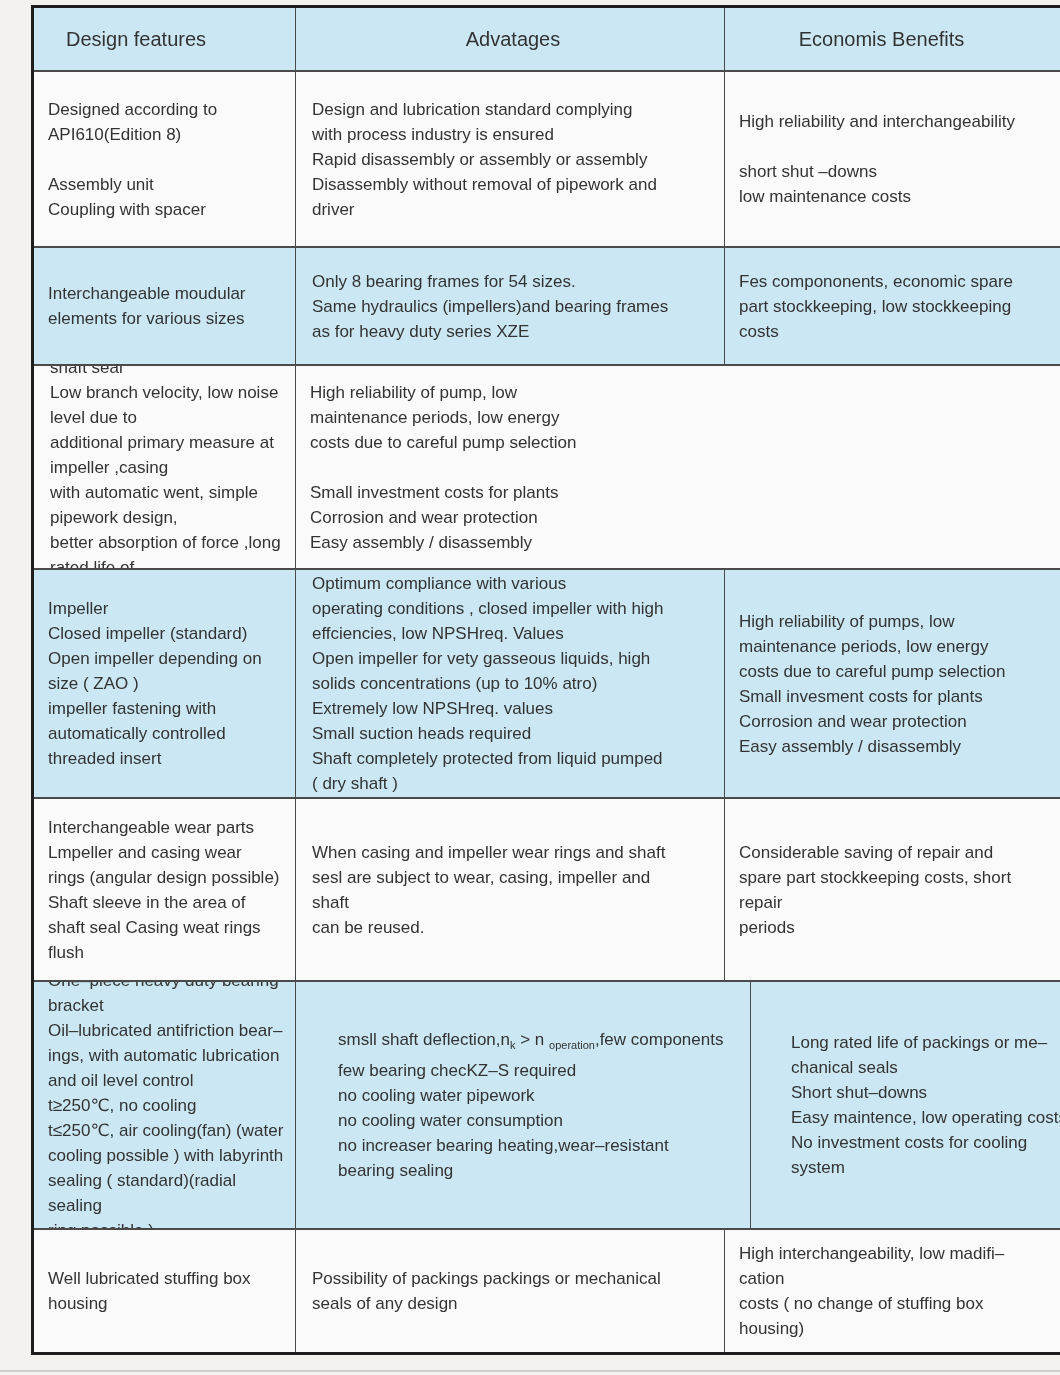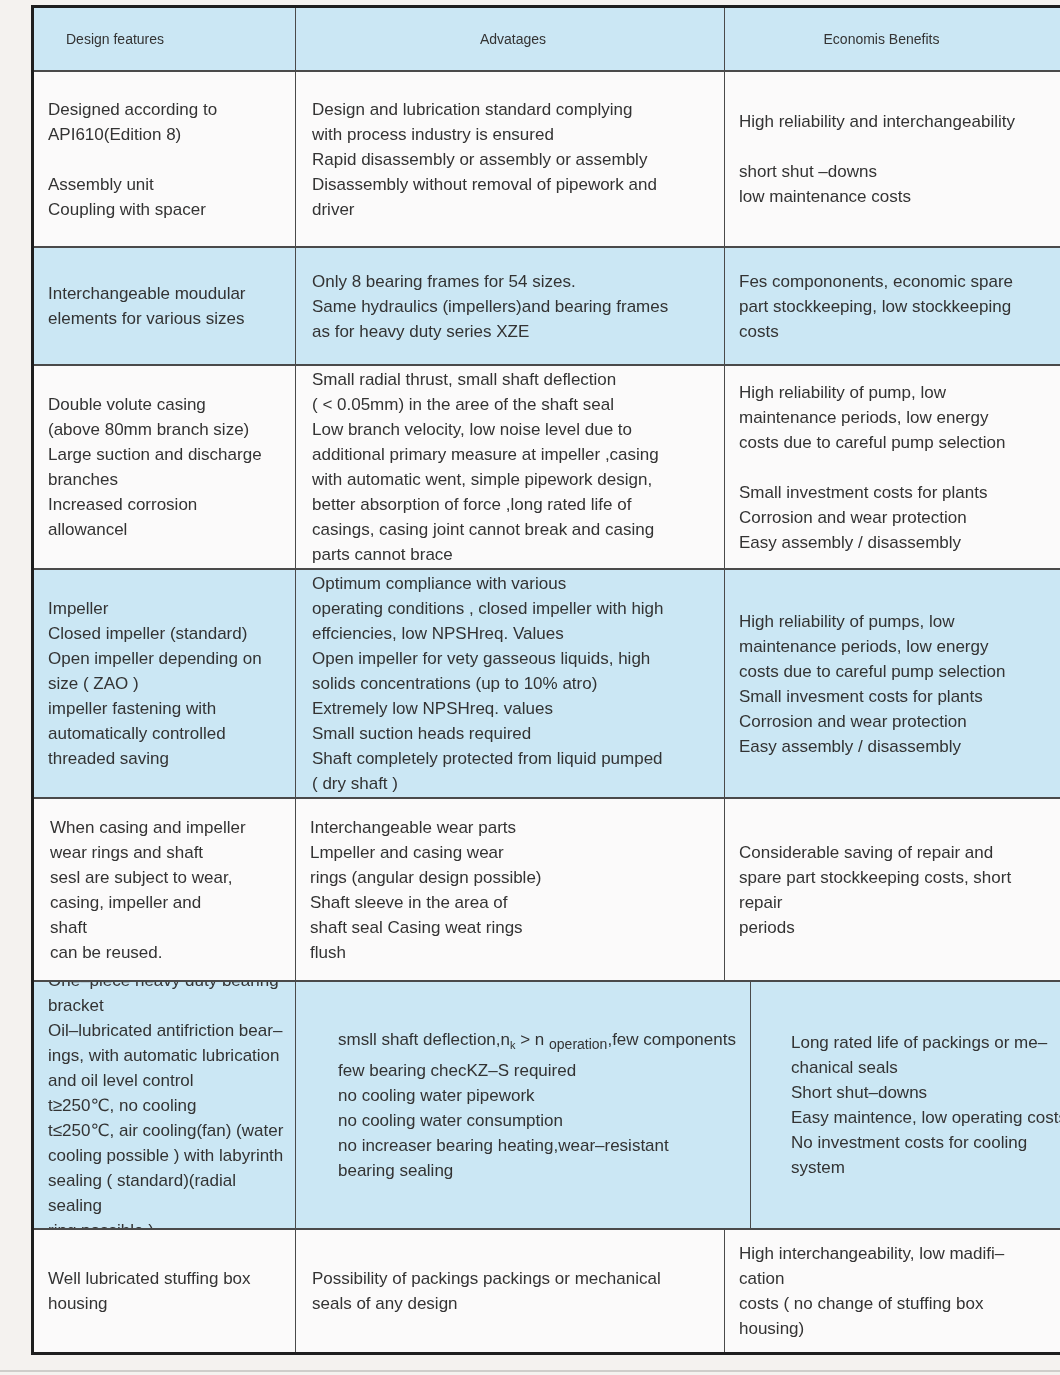--- a/index.html
+++ b/index.html
@@ -45,33 +45,33 @@
   .cell .txt{
     white-space:pre-line;
     font-size:17px;
     line-height:25px;
   }
   .adv-cell{padding-left:16px;}
   .ben-cell{padding-left:14px;}
   
   .row.header{height:64px;}
   .row.header .cell{align-items:center;}
-  .row.header .txt{font-size:14px;line-height:22px;}
+  .row.header .txt{font-size:20px;line-height:22px;}
   .hdr-c2,.hdr-c3{justify-content:center;text-align:right;}
   .hdr-c1{padding-left:32px;}
   
   .r1{height:176px;}
   .r2{height:118px;}
   .r3{height:204px;}
   .r4{height:229px;}
   .r5{height:183px;}
   .r6{height:248px;gap:26px;}
   .r7{height:122px;}
   sub.s1{font-size:11px;}
-  sub.s2{font-size:14px;}
+  sub.s2{font-size:11px;}
   .subline{font-size:17px;line-height:25px;}
   .bottom-shade{
     position:absolute;
     left:0;top:1370px;
     width:1060px;height:2px;
     background:var(--shade);
   }
 </style>
 </head>
 <body>
@@ -124,28 +124,20 @@
 as for heavy duty series XZE</div>
     </div>
     <div class="cell ben-cell">
       <div class="txt">Fes compononents, economic spare
 part stockkeeping, low stockkeeping
 costs</div>
     </div>
   </div>
 
   <div class="row white r3">
-    <div class="cell">
-      <div class="txt">Double volute casing
-(above 80mm branch size)
-Large suction and discharge
-branches
-Increased corrosion
-allowancel</div>
-    </div>
     <div class="cell adv-cell">
       <div class="txt">Small radial thrust, small shaft deflection
 ( &lt; 0.05mm) in the aree of the shaft seal
 Low branch velocity, low noise level due to
 additional primary measure at impeller ,casing
 with automatic went, simple pipework design,
 better absorption of force ,long rated life of
 casings, casing joint cannot break and casing
 parts cannot brace</div>
     </div>
@@ -161,21 +153,21 @@
   </div>
 
   <div class="row blue r4">
     <div class="cell">
       <div class="txt">Impeller
 Closed  impeller (standard)
 Open impeller depending on
 size ( ZAO )
 impeller fastening with
 automatically controlled
-threaded saving</div>
+threaded insert</div>
     </div>
     <div class="cell adv-cell">
       <div class="txt">Optimum compliance with various
 operating conditions , closed impeller with high
 effciencies, low NPSHreq. Values
 Open impeller for vety gasseous liquids, high
 solids concentrations (up to 10% atro)
 Extremely low NPSHreq. values
 Small suction heads required
 Shaft completely protected from liquid pumped
@@ -185,33 +177,33 @@
       <div class="txt">High reliability of pumps, low
 maintenance periods, low energy
 costs due to careful pump selection
 Small invesment costs for plants
 Corrosion and wear protection
 Easy assembly / disassembly</div>
     </div>
   </div>
 
   <div class="row white r5">
-    <div class="cell adv-cell">
-      <div class="txt">When casing and impeller wear rings and shaft
-sesl are subject to wear, casing, impeller and
-shaft
-can be reused.</div>
-    </div>
     <div class="cell">
       <div class="txt">Interchangeable wear parts
 Lmpeller and casing wear
 rings (angular design possible)
 Shaft sleeve in the area of
 shaft seal Casing weat rings
 flush</div>
+    </div>
+    <div class="cell adv-cell">
+      <div class="txt">When casing and impeller wear rings and shaft
+sesl are subject to wear, casing, impeller and
+shaft
+can be reused.</div>
     </div>
     <div class="cell ben-cell">
       <div class="txt">Considerable saving of repair and
 spare part stockkeeping costs, short
 repair
 periods</div>
     </div>
   </div>
 
   <div class="row blue r6">

